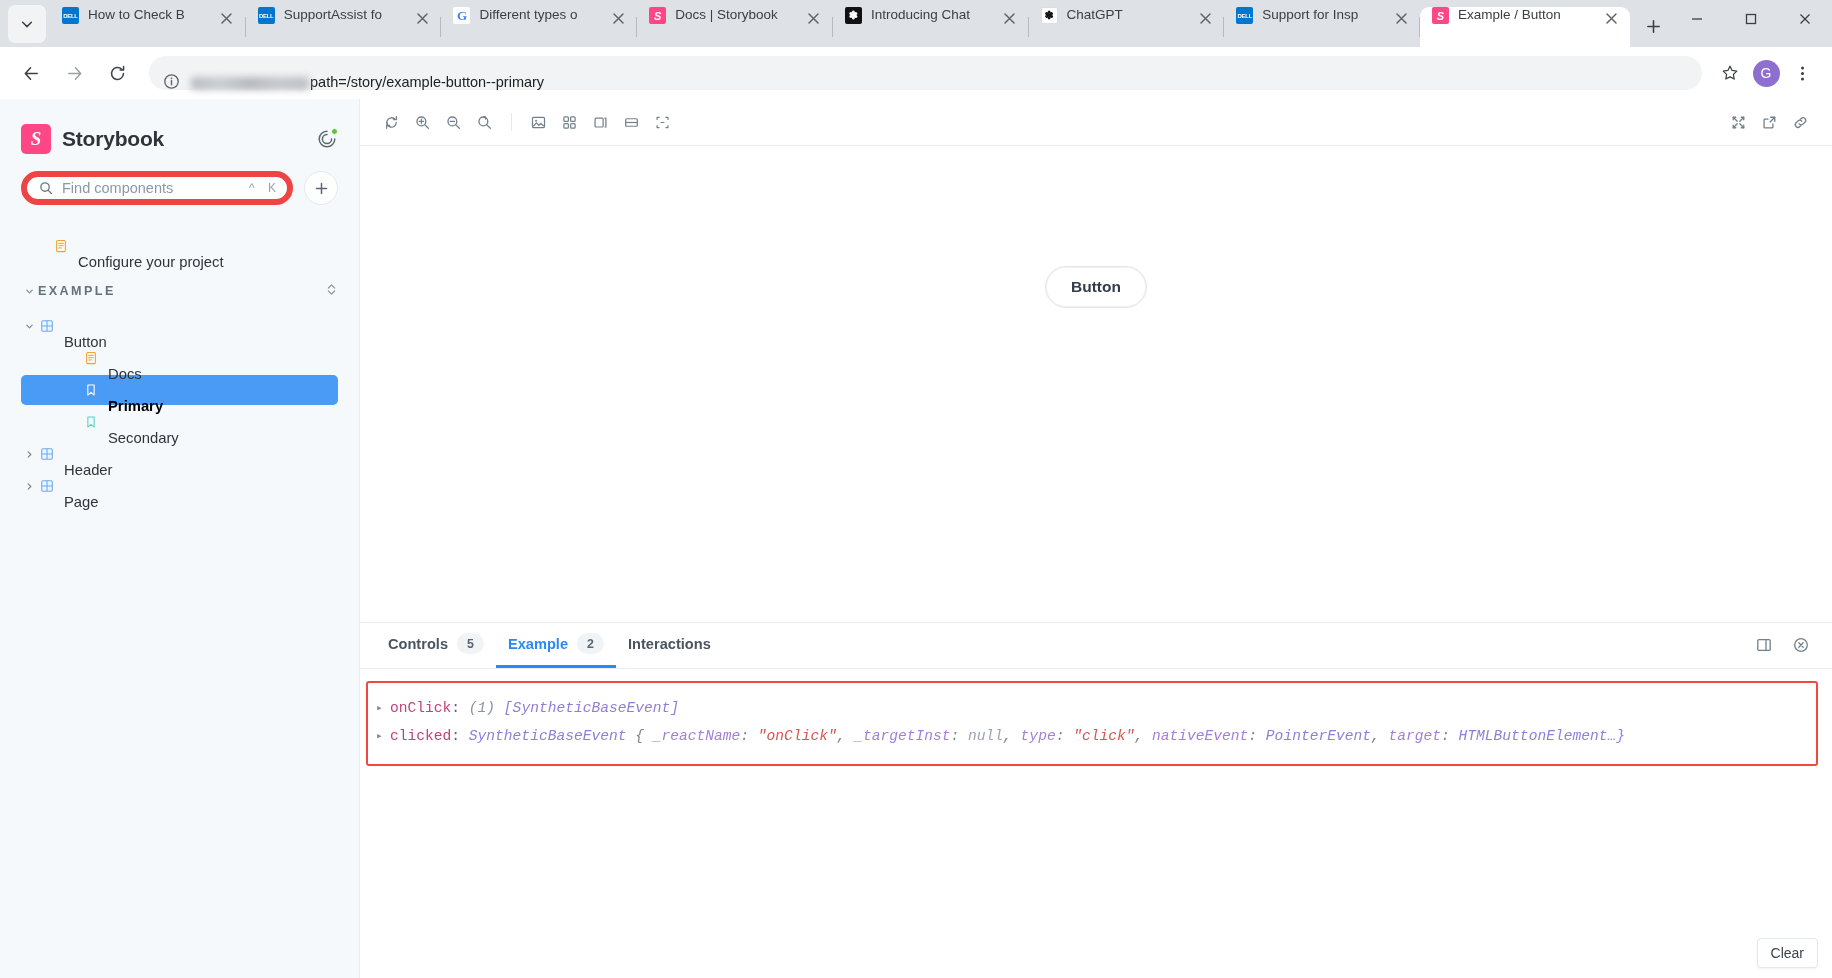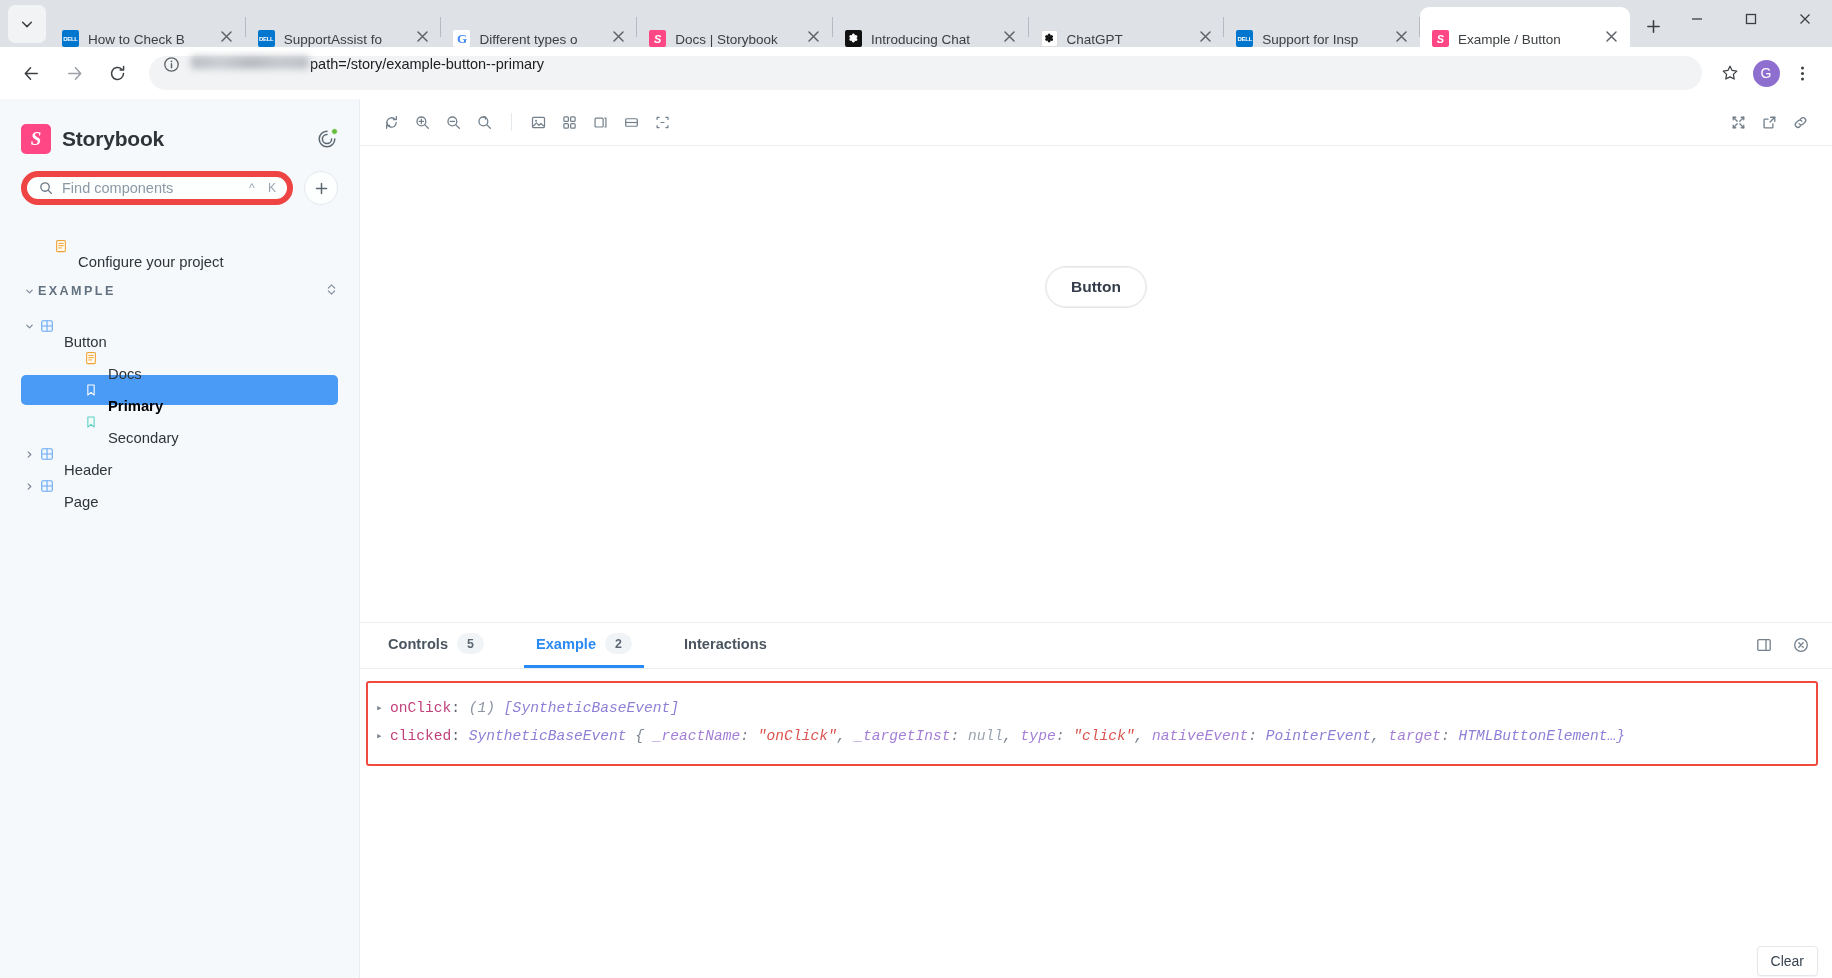--- a/index.html
+++ b/index.html
@@ -27,21 +27,21 @@
     margin: 0 4px 4px 2px;
     background: #f1f3f4;
     border-radius: 7px;
     display: flex; align-items: center; justify-content: center;
     flex: none;
   }
   .tab-list-btn svg { width: 14px; height: 14px; }
 
   .tab {
     height: 40px;
-    display: flex; align-items: flex-end;
+    display: flex; align-items: flex-start;
     padding: 0 8px 0 12px;
     min-width: 60px;
     max-width: 196px;
     flex: 1 1 170px;
     position: relative;
     border-radius: 9px 9px 0 0;
   }
   .tab:not(.active)::after {
     content: "";
     position: absolute;
@@ -113,21 +113,21 @@
     margin-right: 9px;
     display: flex; align-items: center; justify-content: center;
     border-radius: 50%;
   }
   .nav-btn svg { width: 19px; height: 19px; }
   .omnibox {
     flex: 1;
     height: 34px;
     background: #f1f3f4;
     border-radius: 17px;
-    display: flex; align-items: flex-start;
+    display: flex; align-items: flex-end;
     padding: 0 14px;
     margin: 0 8px 0 6px;
   }
   .omnibox .info-icon { width: 17px; height: 17px; flex: none; margin-right: 11px; }
   .url-blur {
     display: inline-block;
     width: 118px; height: 13px;
     background: linear-gradient(90deg,#b9bcc2,#c9ccd1,#b5b8be,#c4c7cc,#bcbfc5);
     filter: blur(3.5px);
     border-radius: 3px;
@@ -289,21 +289,20 @@
     border-top: 1px solid #eaeef2;
     display: flex; flex-direction: column;
     min-height: 0;
     background: #fff;
   }
   .panel-tabs {
     height: 46px; flex: none;
     display: flex; align-items: center;
     padding: 0 16px;
     border-bottom: 1px solid #eaeef2;
-    gap: 28px;
   }
   .ptab {
     display: flex; align-items: center; gap: 9px;
     height: 45px;
     padding: 0 12px;
     font-size: 14.6px; font-weight: 700;
     color: #4a5560;
     border-bottom: 3px solid transparent;
   }
   .ptab.active { color: #2a8af3; border-bottom-color: #2a8af3; }
@@ -342,21 +341,21 @@
   .tok-punct { color: #5b6672; }
   .tok-count { color: #8a93a0; font-style: italic; }
   .tok-type { color: #8f7fd6; font-style: italic; }
   .tok-prop { color: #a47fd6; font-style: italic; text-align: center; }
   .tok-str { color: #d9534f; font-style: italic; }
   .tok-null { color: #9aa3b0; font-style: italic; }
   .tok-plain { color: #7a8490; font-style: italic; }
 
   .panel-footer {
     position: absolute;
-    right: 14px; bottom: 2px;
+    right: 14px; bottom: 10px;
   }
   .clear-btn {
     background: #fff;
     border: 1px solid #e3e8ed;
     border-radius: 4px;
     padding: 6px 13px;
     font-size: 14px;
     color: #3a4450;
     font-family: "Liberation Sans", sans-serif;
     box-shadow: 0 1px 2px rgba(0,0,0,0.05);

